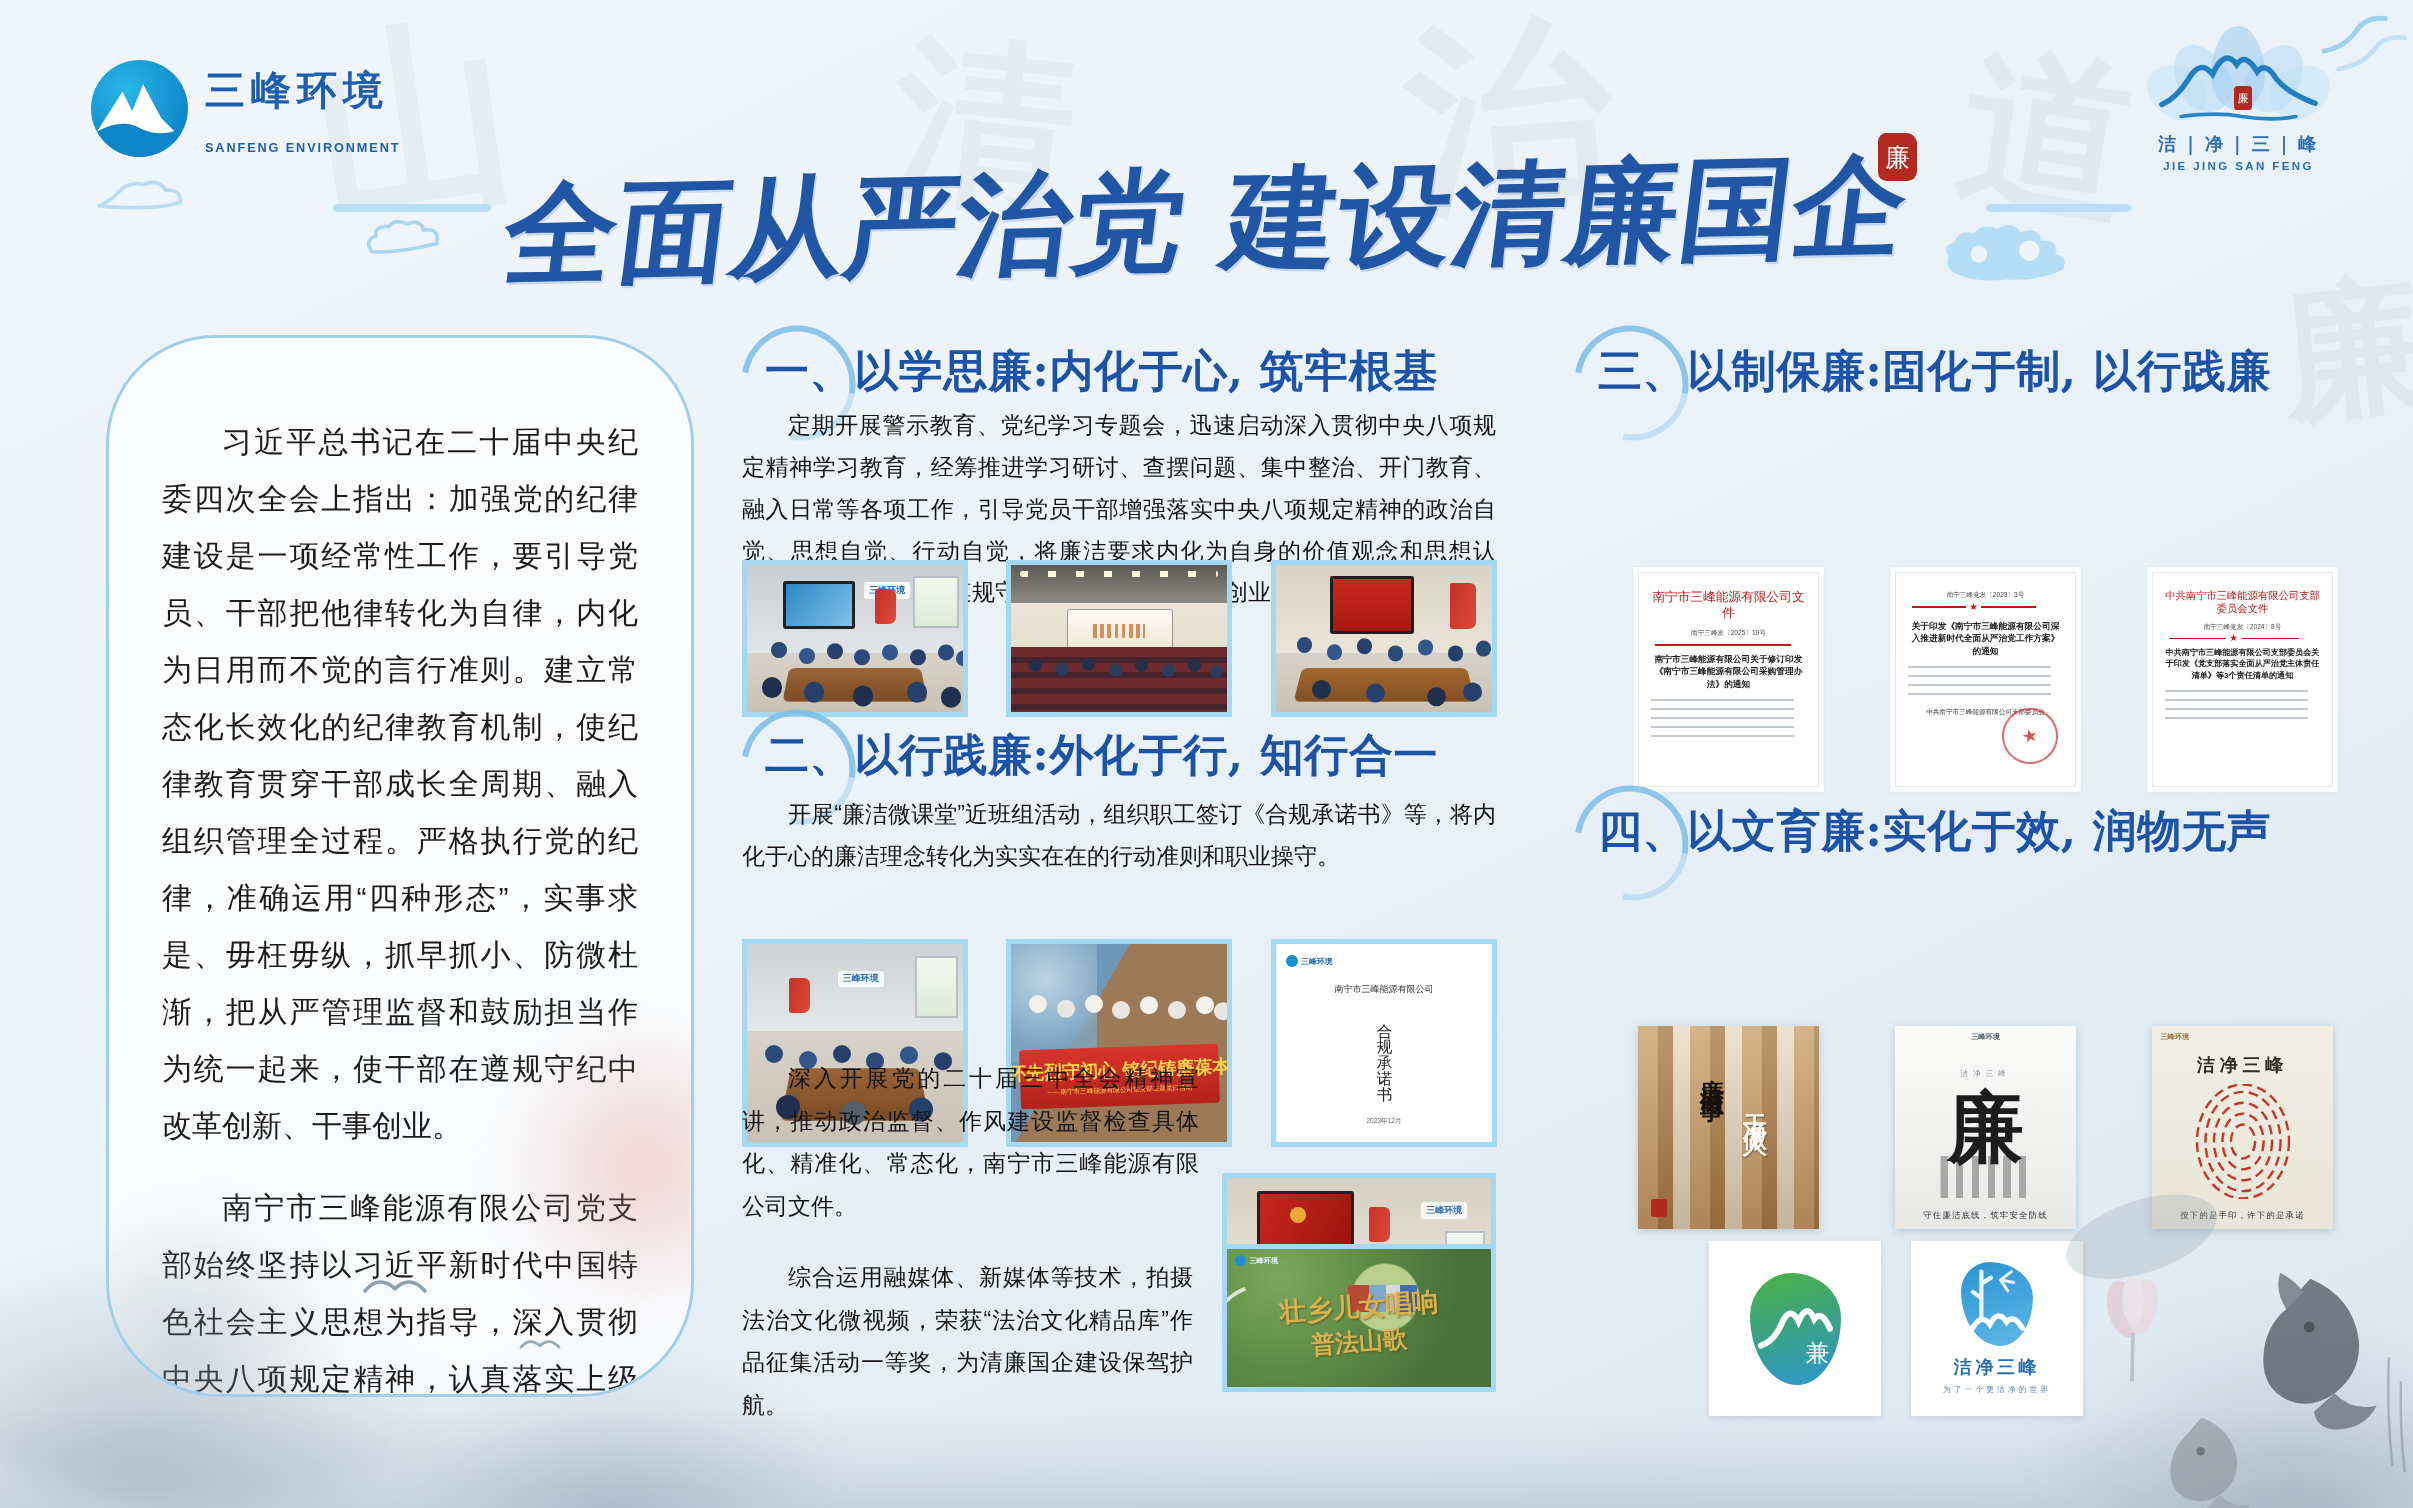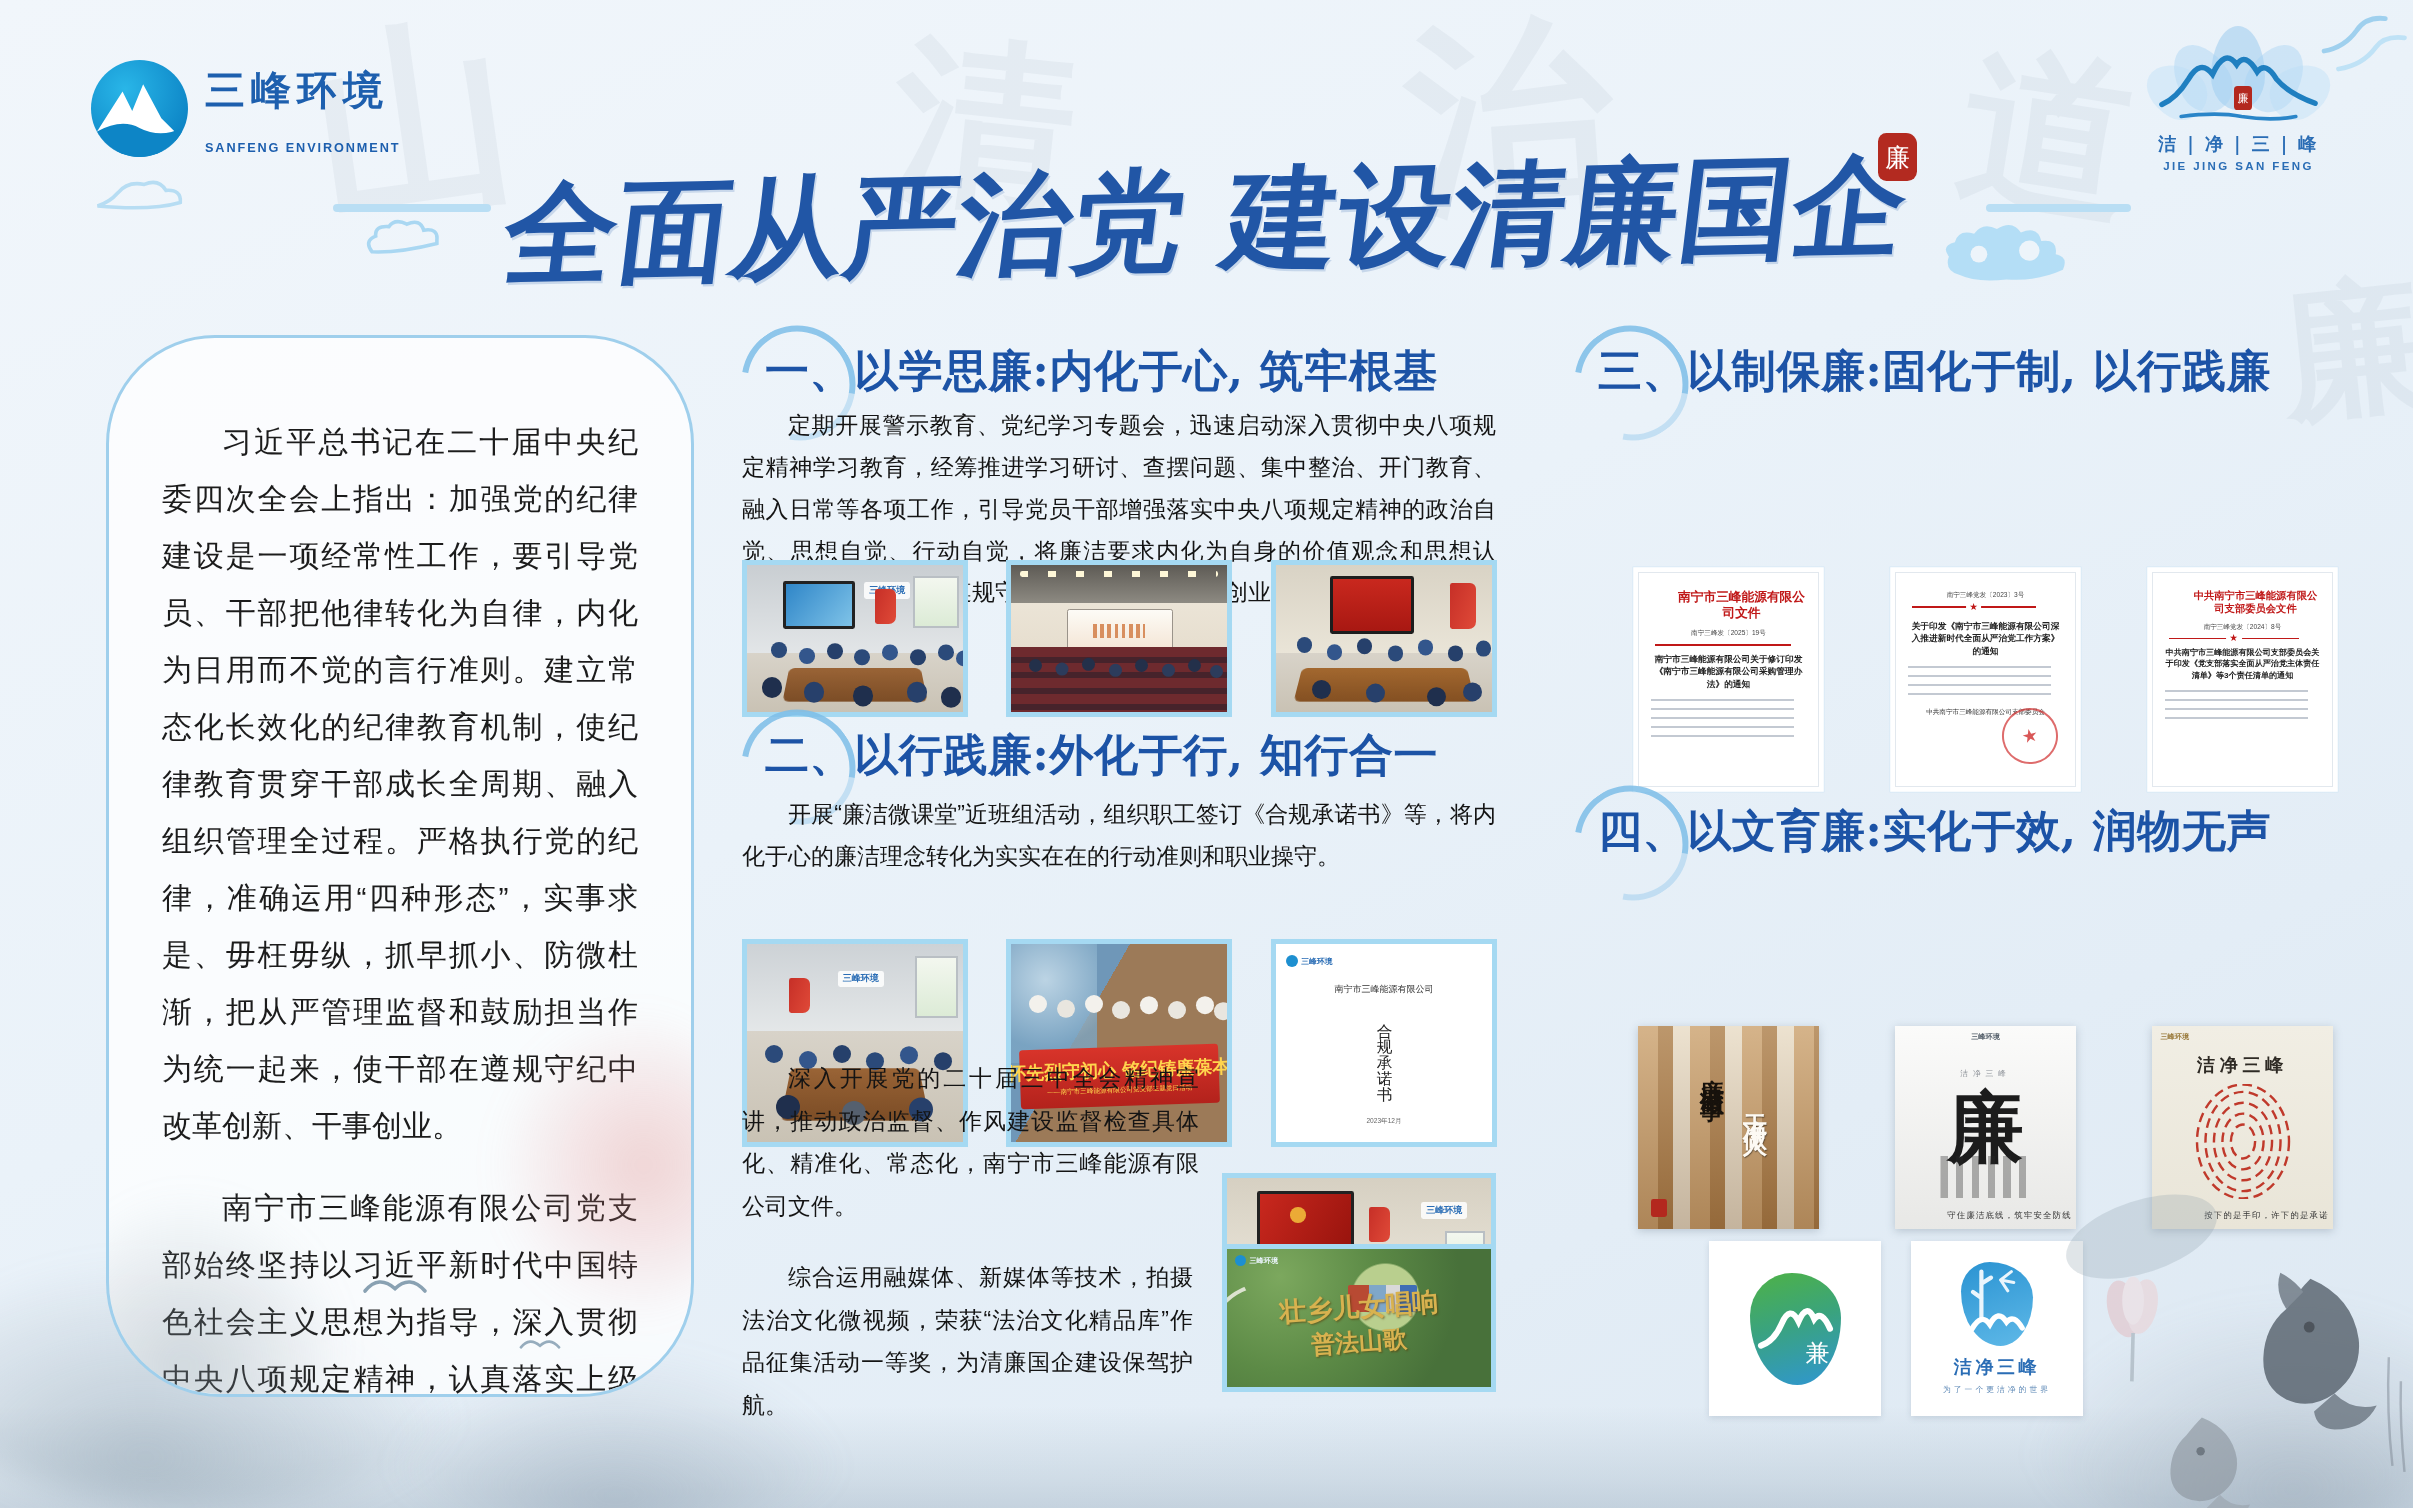--- a/index.html
+++ b/index.html
@@ -84,37 +84,37 @@
           radial-gradient(circle at 20% 20%,#7ca85e,#5c8a46 40%,#48713a 75%);}
   .aerial .road{position:absolute;left:-8%;bottom:-20%;width:60%;height:90%;border:4.2px solid rgba(240,240,230,.8);
                 border-color:transparent transparent transparent rgba(240,240,230,.85);border-radius:50%;transform:rotate(18deg);}
   .aerial .plant{position:absolute;left:46%;top:26%;width:26%;height:20%;
                  background:linear-gradient(90deg,#b84a33 0 30%,#7fa7c9 30% 55%,#d9d9d9 55% 75%,#3f6eb5 75%);border-radius:1.8px;}
   .gold-line{position:absolute;width:100%;text-align:center;color:#d8b24f;font-family:"DejaVu Serif",serif;
              font-weight:900;text-shadow:1.2px 1.2px 1.8px rgba(90,60,10,.55);transform:rotate(-4deg);}
   
   .docfile{position:absolute;box-sizing:border-box;width:181px;background:#fff;border:0.6px solid #e2e8ee;
            box-shadow:0 0 0 4.8px #fff, 0 0 0 5.4px #cfe6f5;padding:15.7px 12px;text-align:center;}
-  .docfile .dhead{color:#c01818;font-weight:700;font-size:12.7px;line-height:1.3;font-family:"DejaVu Serif",serif;margin-left:26px;}
+  .docfile .dhead{color:#c01818;font-weight:400;font-size:12.7px;line-height:1.3;font-family:"DejaVu Serif",serif;}
   .docfile .dnum{font-size:6.6px;color:#444;margin-top:7.2px;}
   .docfile .dline{height:1.8px;background:#c01818;margin:6px 3.6px;position:relative;}
   .docfile .dline .star{position:absolute;left:50%;top:-5.4px;transform:translateX(-50%);color:#c01818;font-size:9.7px;background:#fff;padding:0 3.6px;}
   .docfile .dtitle{font-size:8.7px;font-weight:bold;color:#222;line-height:1.45;margin-top:7.2px;}
   .fake-lines{margin-top:8.4px;width:92%;background:repeating-linear-gradient(180deg,#c3c9d2 0 1.8px,transparent 1.8px 9px);}
   .doc-seal{position:absolute;width:52px;height:52px;border:2.4px solid rgba(208,45,45,.7);border-radius:50%;
             color:rgba(208,45,45,.8);font-size:18px;display:flex;align-items:center;justify-content:center;transform:rotate(-12deg);}
   .dsig{font-size:6.6px;color:#333;margin-top:6px;}
   
   .poster-card{position:absolute;box-sizing:border-box;width:181px;height:203px;overflow:hidden;
                box-shadow:0 2.4px 8.4px rgba(60,80,100,.25);}
   .p-logo{position:absolute;top:6px;font-size:7.2px;font-weight:bold;color:#9a7b3c;white-space:nowrap;}
   .pillars{background:repeating-linear-gradient(90deg,#c99e6b 0 20.5px,#a87843 20.5px 35px,#e8dcc8 35px 52px);}
   .vtext{writing-mode:vertical-rl;font-family:"DejaVu Serif",serif;font-weight:900;}
   .big-lian{font-family:"DejaVu Serif",serif;font-weight:900;color:#1c1c1c;}
-  .fp-caption{position:absolute;bottom:8.4px;width:100%;text-align:center;font-size:8.4px;color:#333;letter-spacing:1.2px;padding-left:24px;}
+  .fp-caption{position:absolute;bottom:8.4px;width:100%;text-align:center;font-size:8.4px;color:#333;letter-spacing:1.2px;}
   
   .logo-card{position:absolute;width:172px;height:175px;background:#fff;box-shadow:0 1.8px 6px rgba(80,100,120,.18);
              display:flex;flex-direction:column;align-items:center;justify-content:center;}
   .blob{position:relative;width:91px;height:112px;}
   .blob .shape{position:absolute;inset:0;border-radius:46% 54% 48% 52%/38% 40% 60% 62%;}
   .blob svg{position:absolute;left:0;top:0;}
   .blob .char{position:absolute;right:11px;bottom:15.7px;color:#fff;font-size:24px;font-family:"DejaVu Serif",serif;}
   .lc-title{font-size:18px;font-weight:900;color:#2a6db5;letter-spacing:3.6px;margin-top:8.4px;font-family:"DejaVu Serif",serif;}
   .lc-tag{font-size:7.8px;color:#5b87b5;letter-spacing:3px;margin-top:4.8px;}
 </style>

